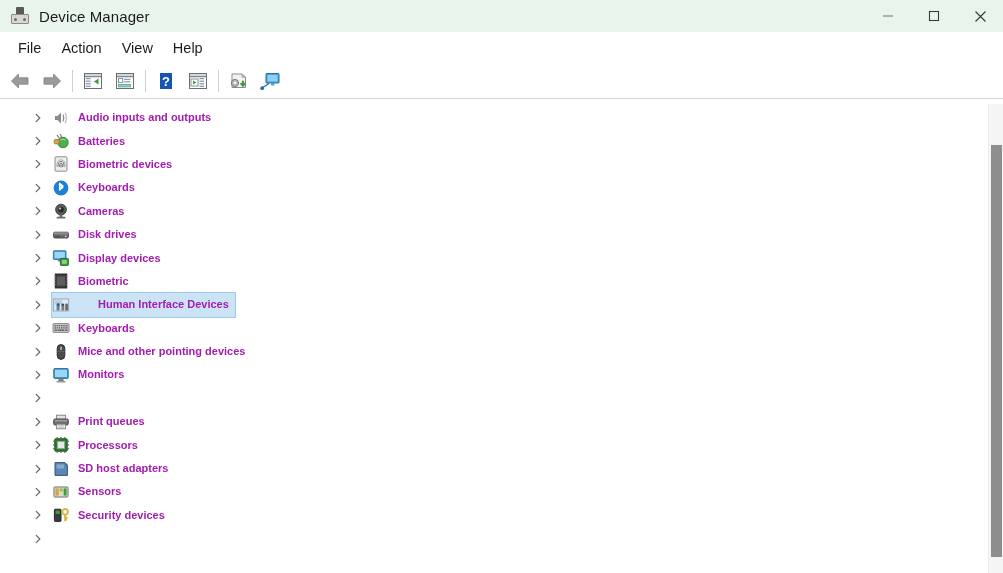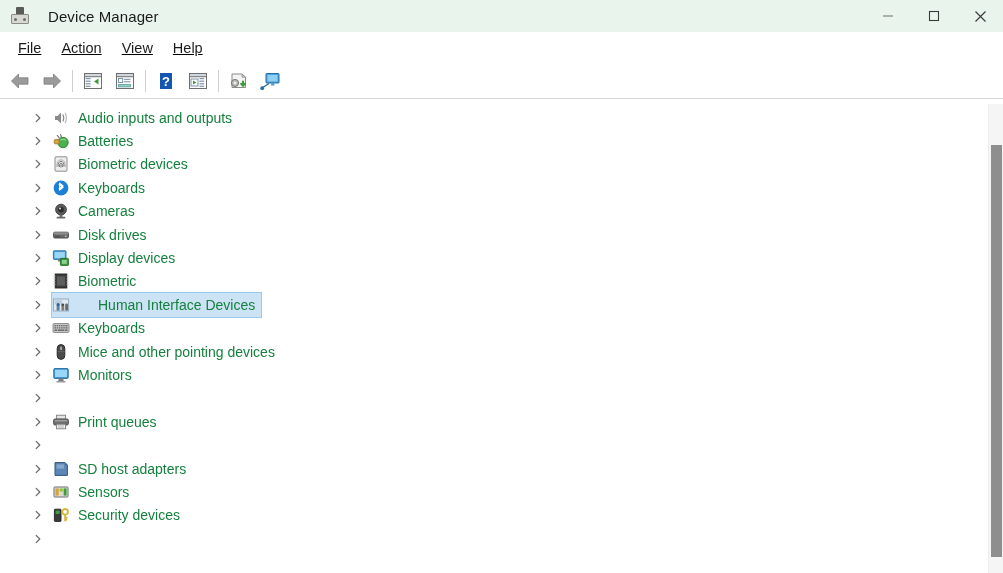--- a/index.html
+++ b/index.html
@@ -19,21 +19,20 @@
   }
 
   
   .titlebar {
     position: absolute;
     top: 0; left: 0;
     width: 1003px; height: 32px;
     background: #e9f5ec;
     display: flex;
     align-items: center;
-    gap: 9px;
   }
   .title-icon {
     width: 18px; height: 18px;
     margin-left: 11px;
     position: relative;
     flex: 0 0 auto;
   }
   .title-icon .ti-body {
     position: absolute;
     left: 0; bottom: 1px;
@@ -85,21 +84,20 @@
 
   
   .menubar {
     position: absolute;
     top: 32px; left: 0;
     width: 1003px; height: 31px;
     background: #ffffff;
     display: flex;
     align-items: center;
     padding-left: 8px;
-    text-decoration: underline;
   }
   .menu-item {
     font-size: 14.5px;
     color: #1b1b1b;
     padding: 4px 10px;
     border-radius: 3px;
     white-space: nowrap;
     cursor: default;
   }
 
@@ -178,24 +176,25 @@
     cursor: default;
   }
   .chev svg { display: block; }
   .tr-icon {
     width: 18px; height: 18px;
     position: relative;
     flex: 0 0 auto;
     margin-right: 8px;
   }
   .tr-label {
-    font-size: 14px;
-    color: #15803d;
+    font-size: 11px;
+    color: #a21caf;
     white-space: nowrap;
     line-height: 1;
+    font-weight: bold;
   }
 
   
   .scrollbar {
     position: absolute;
     right: 0; top: 104px;
     width: 15px; height: 469px;
     background: #f5f5f5;
     border-left: 1px solid #ededed;
   }
@@ -577,20 +576,33 @@
               </svg></span>
             <span class="tr-label">Print queues</span>
           </span>
         </div>
         <div class="tree-row">
           <span class="chev">
             <svg width="10" height="10" viewBox="0 0 10 10">
               <path d="M3.2 1.4 L6.8 5 L3.2 8.6" stroke="#6b6b6b" stroke-width="1.25" fill="none" stroke-linecap="round" stroke-linejoin="round"></path>
             </svg>
           </span>
+          <span class="row-hit">
+            <span class="tr-icon"><svg width="18" height="18" viewBox="0 0 18 18">
+                <rect x="2.8" y="2.8" width="12.4" height="12.4" rx="0.7" fill="#2f7d33" stroke="#1c5320" stroke-width="1"></rect>
+                <rect x="5.4" y="5.4" width="7.2" height="7.2" fill="#e8e8e8" stroke="#9a9a9a" stroke-width="0.8"></rect>
+                <g stroke="#2f7d33" stroke-width="1.1">
+                  <path d="M5.2 2.8 V0.9 M9 2.8 V0.9 M12.8 2.8 V0.9"></path>
+                  <path d="M5.2 15.2 V17.1 M9 15.2 V17.1 M12.8 15.2 V17.1"></path>
+                  <path d="M2.8 5.2 H0.9 M2.8 9 H0.9 M2.8 12.8 H0.9"></path>
+                  <path d="M15.2 5.2 H17.1 M15.2 9 H17.1 M15.2 12.8 H17.1"></path>
+                </g>
+              </svg></span>
+            <span class="tr-label">Processors</span>
+          </span>
         </div>
         <div class="tree-row">
           <span class="chev">
             <svg width="10" height="10" viewBox="0 0 10 10">
               <path d="M3.2 1.4 L6.8 5 L3.2 8.6" stroke="#6b6b6b" stroke-width="1.25" fill="none" stroke-linecap="round" stroke-linejoin="round"></path>
             </svg>
           </span>
           <span class="row-hit">
             <span class="tr-icon"><svg width="18" height="18" viewBox="0 0 18 18">
                 <path d="M3 2.6 H13 L15.4 5 V15.4 H3 Z" fill="#5b86b5" stroke="#34557c" stroke-width="1"></path>

